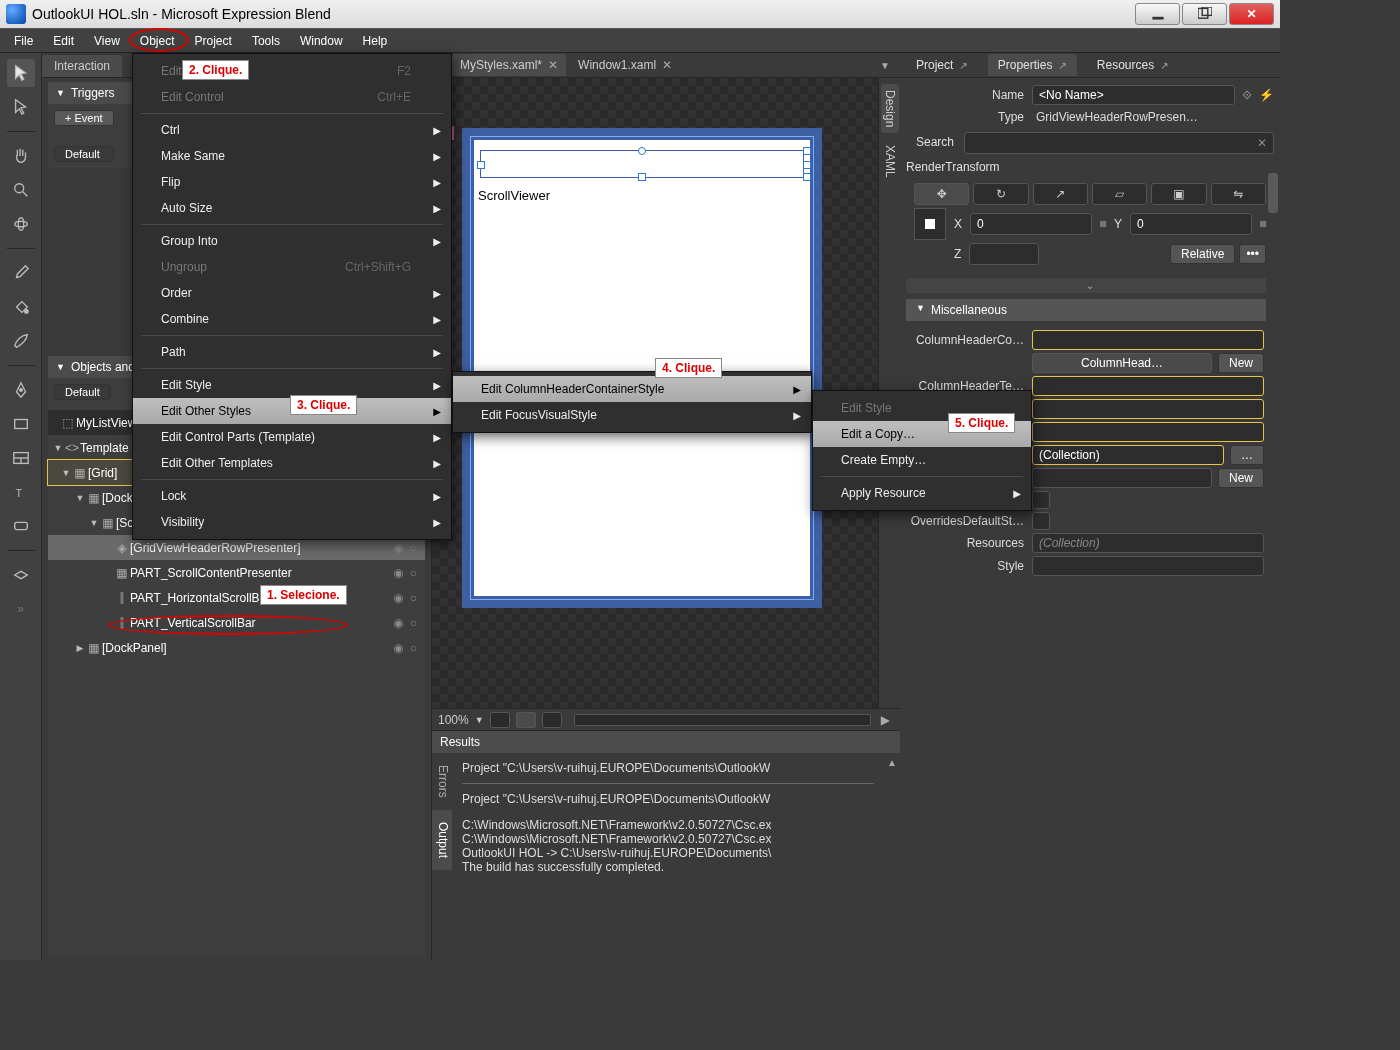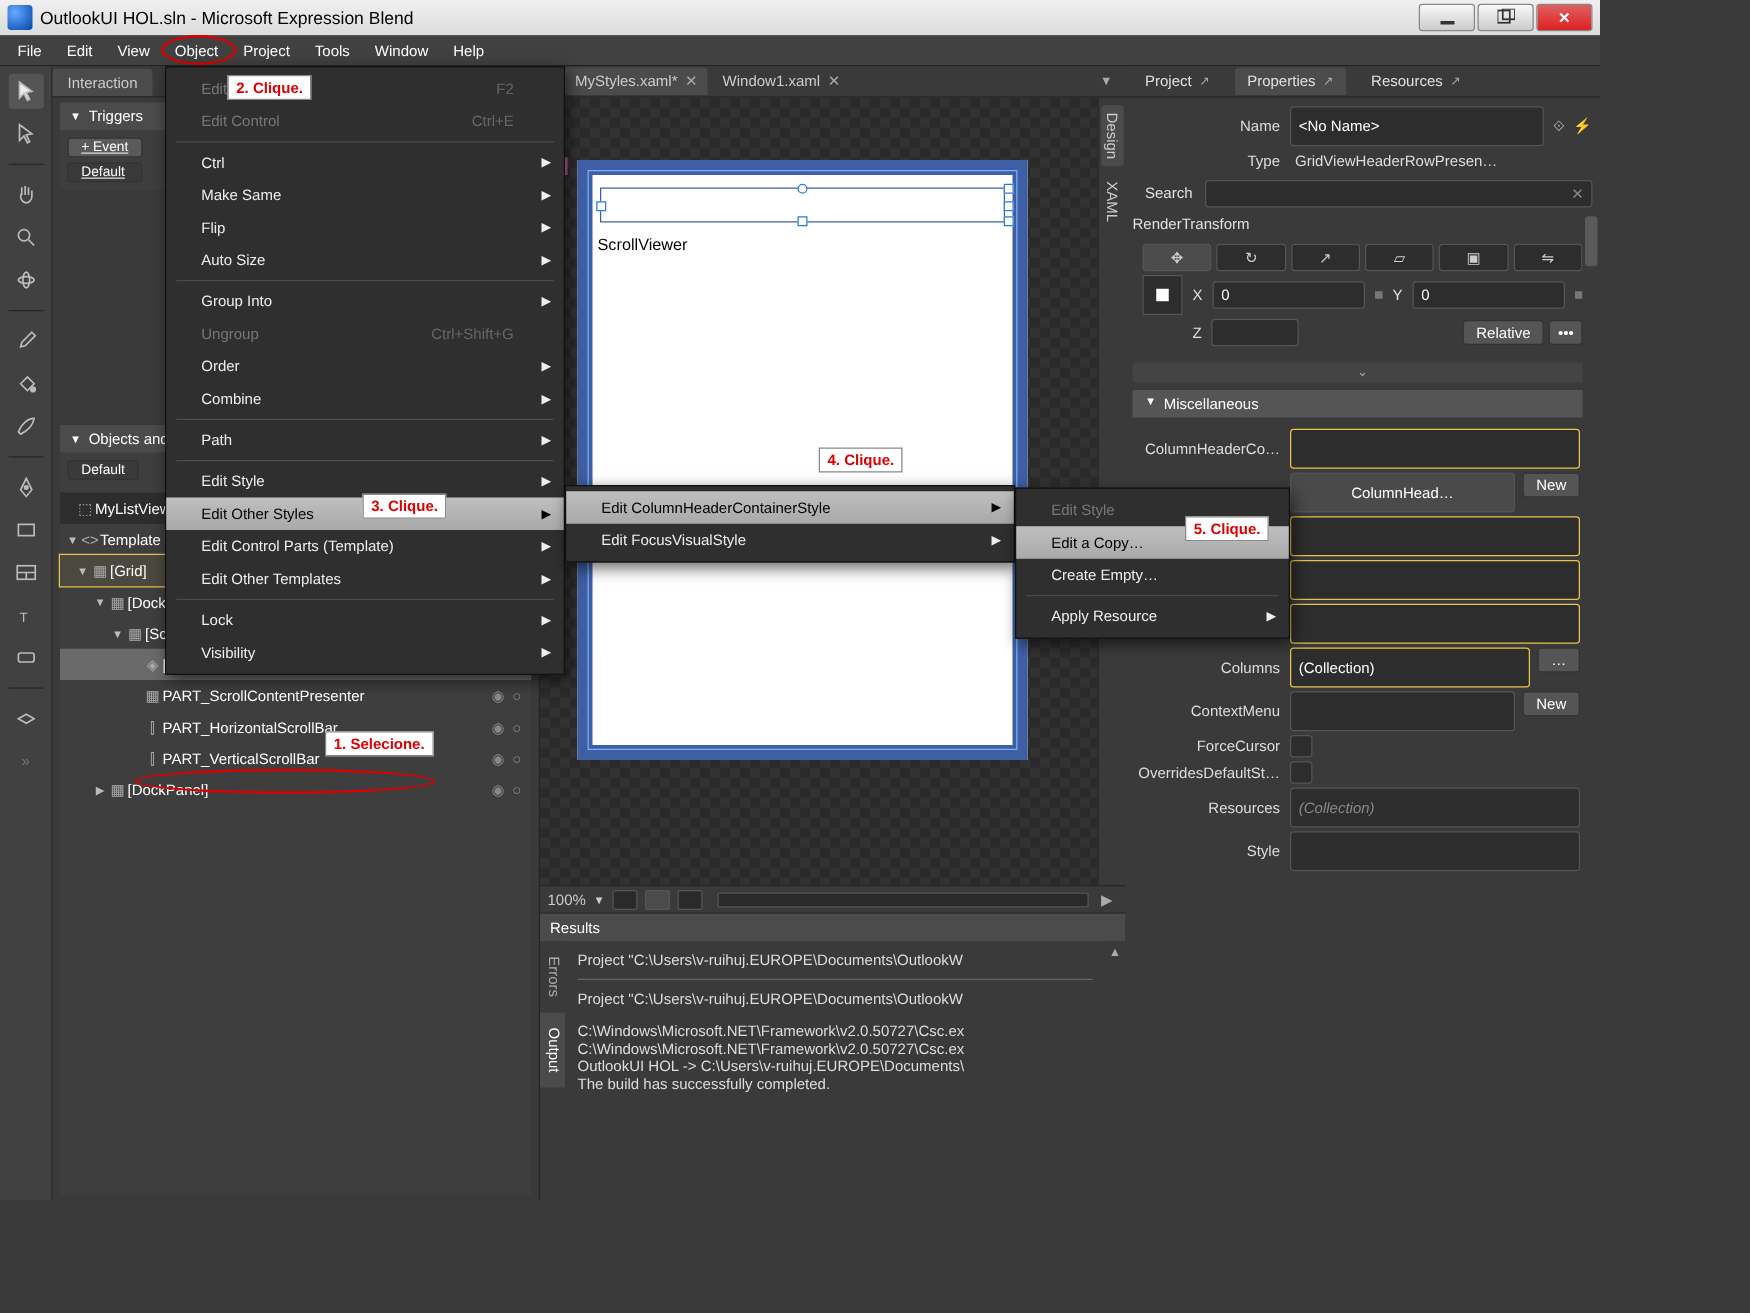--- a/index.html
+++ b/index.html
@@ -85,21 +85,21 @@
 
 .rightpanel { width:380px; background:#3a3a3a; display:flex; flex-direction:column;}
 .rp-tabs { height:25px; display:flex; align-items:center; background:#3a3a3a; border-bottom:1px solid #272727; gap:10px; padding:0 6px;}
 .rp-tabs .tb{padding:4px 10px; display:flex; gap:6px; align-items:center;}
 .rp-tabs .tb.sel{background:#4b4b4b; border-radius:3px 3px 0 0;}
 .rp-tabs .pop{font-size:10px;color:#aaa;}
 .rp-body{flex:1; overflow:hidden; padding:4px 6px 0 6px;}
 .kv{display:flex; align-items:center; margin:3px 0;}
 .kv .k{width:126px; text-align:right; padding-right:8px; color:#ddd; font-size:12px;}
 .kv .v{flex:1;}
-.txtbox{background:#2d2d2d; border:1px solid #555; color:#fff; padding:2px 6px; border-radius:3px; height:32px; display:flex;align-items:center;}
+.txtbox{background:#2d2d2d; border:1px solid #555; color:#fff; padding:2px 6px; border-radius:3px; height:20px; display:flex;align-items:center;}
 .txtbox.yellow{border-color:#e6c54a;}
 .smallbox{width:18px;height:18px;background:#2d2d2d;border:1px solid #555;border-radius:3px;}
 .searchrow{display:flex; gap:0; margin:6px 0;}
 .searchrow .lbl{padding:3px 10px;}
 .searchrow .inp{flex:1; background:#2d2d2d; border:1px solid #555; border-radius:3px; height:22px; display:flex; align-items:center; justify-content:flex-end; padding-right:6px; color:#888;}
 .sectionhdr{background:#555; padding:4px 10px; color:#fff; margin-top:6px; display:flex; gap:6px;}
 .sectionhdr::before{content:"▼"; font-size:9px;}
 .transformbox{padding:6px 8px;}
 .trow{display:flex; gap:4px; margin:3px 0; align-items:center;}
 .trow .tb{flex:1; height:22px; background:#2d2d2d; border:1px solid #555; border-radius:3px; display:flex;align-items:center;justify-content:center;color:#ccc;}
@@ -247,21 +247,21 @@
     <div class="tool dbl">»</div>
   </div>
 
   <div class="leftpanel">
     <div class="tabbar">
       <div class="tab active">Interaction</div>
     </div>
     <div class="panel-sec">
       <div class="panel-hdr">Triggers</div>
       <div class="triggerbox">
-        <div style="display:flex;flex-direction:column;gap:4px;text-decoration:underline;">
+        <div style="display:flex;flex-direction:column;gap:20px;">
           <div class="btn-sm">+ Event</div>
           <div class="btn-sm sel">Default</div>
         </div>
       </div>
     </div>
     <div style="height:180px;"></div>
     <div class="panel-sec" style="flex:1;">
       <div class="panel-hdr">Objects and Timeline</div>
       <div style="padding:6px;display:flex;gap:6px;">
         <div class="btn-sm sel">Default</div>
@@ -626,21 +626,21 @@
       <span class="arrow">▶</span>
     </div>
   <div class="row">
       <span>Visibility</span>
       <span class="arrow">▶</span>
     </div>
 </div>
 
 <div class="callout" style="left:290px; top:395px;">3. Clique.</div>
 
-<div class="dropmenu submenu1" style="left:452px; top:388px;">
+<div class="dropmenu submenu1" style="left:452px; top:371px;">
   <div class="row hover">
       <span>Edit ColumnHeaderContainerStyle</span>
       <span class="arrow">▶</span>
     </div>
   <div class="row">
       <span>Edit FocusVisualStyle</span>
       <span class="arrow">▶</span>
     </div>
 </div>
 <div class="ellipse" style="left:459px; top:389px; width:270px; height:22px;"></div>

